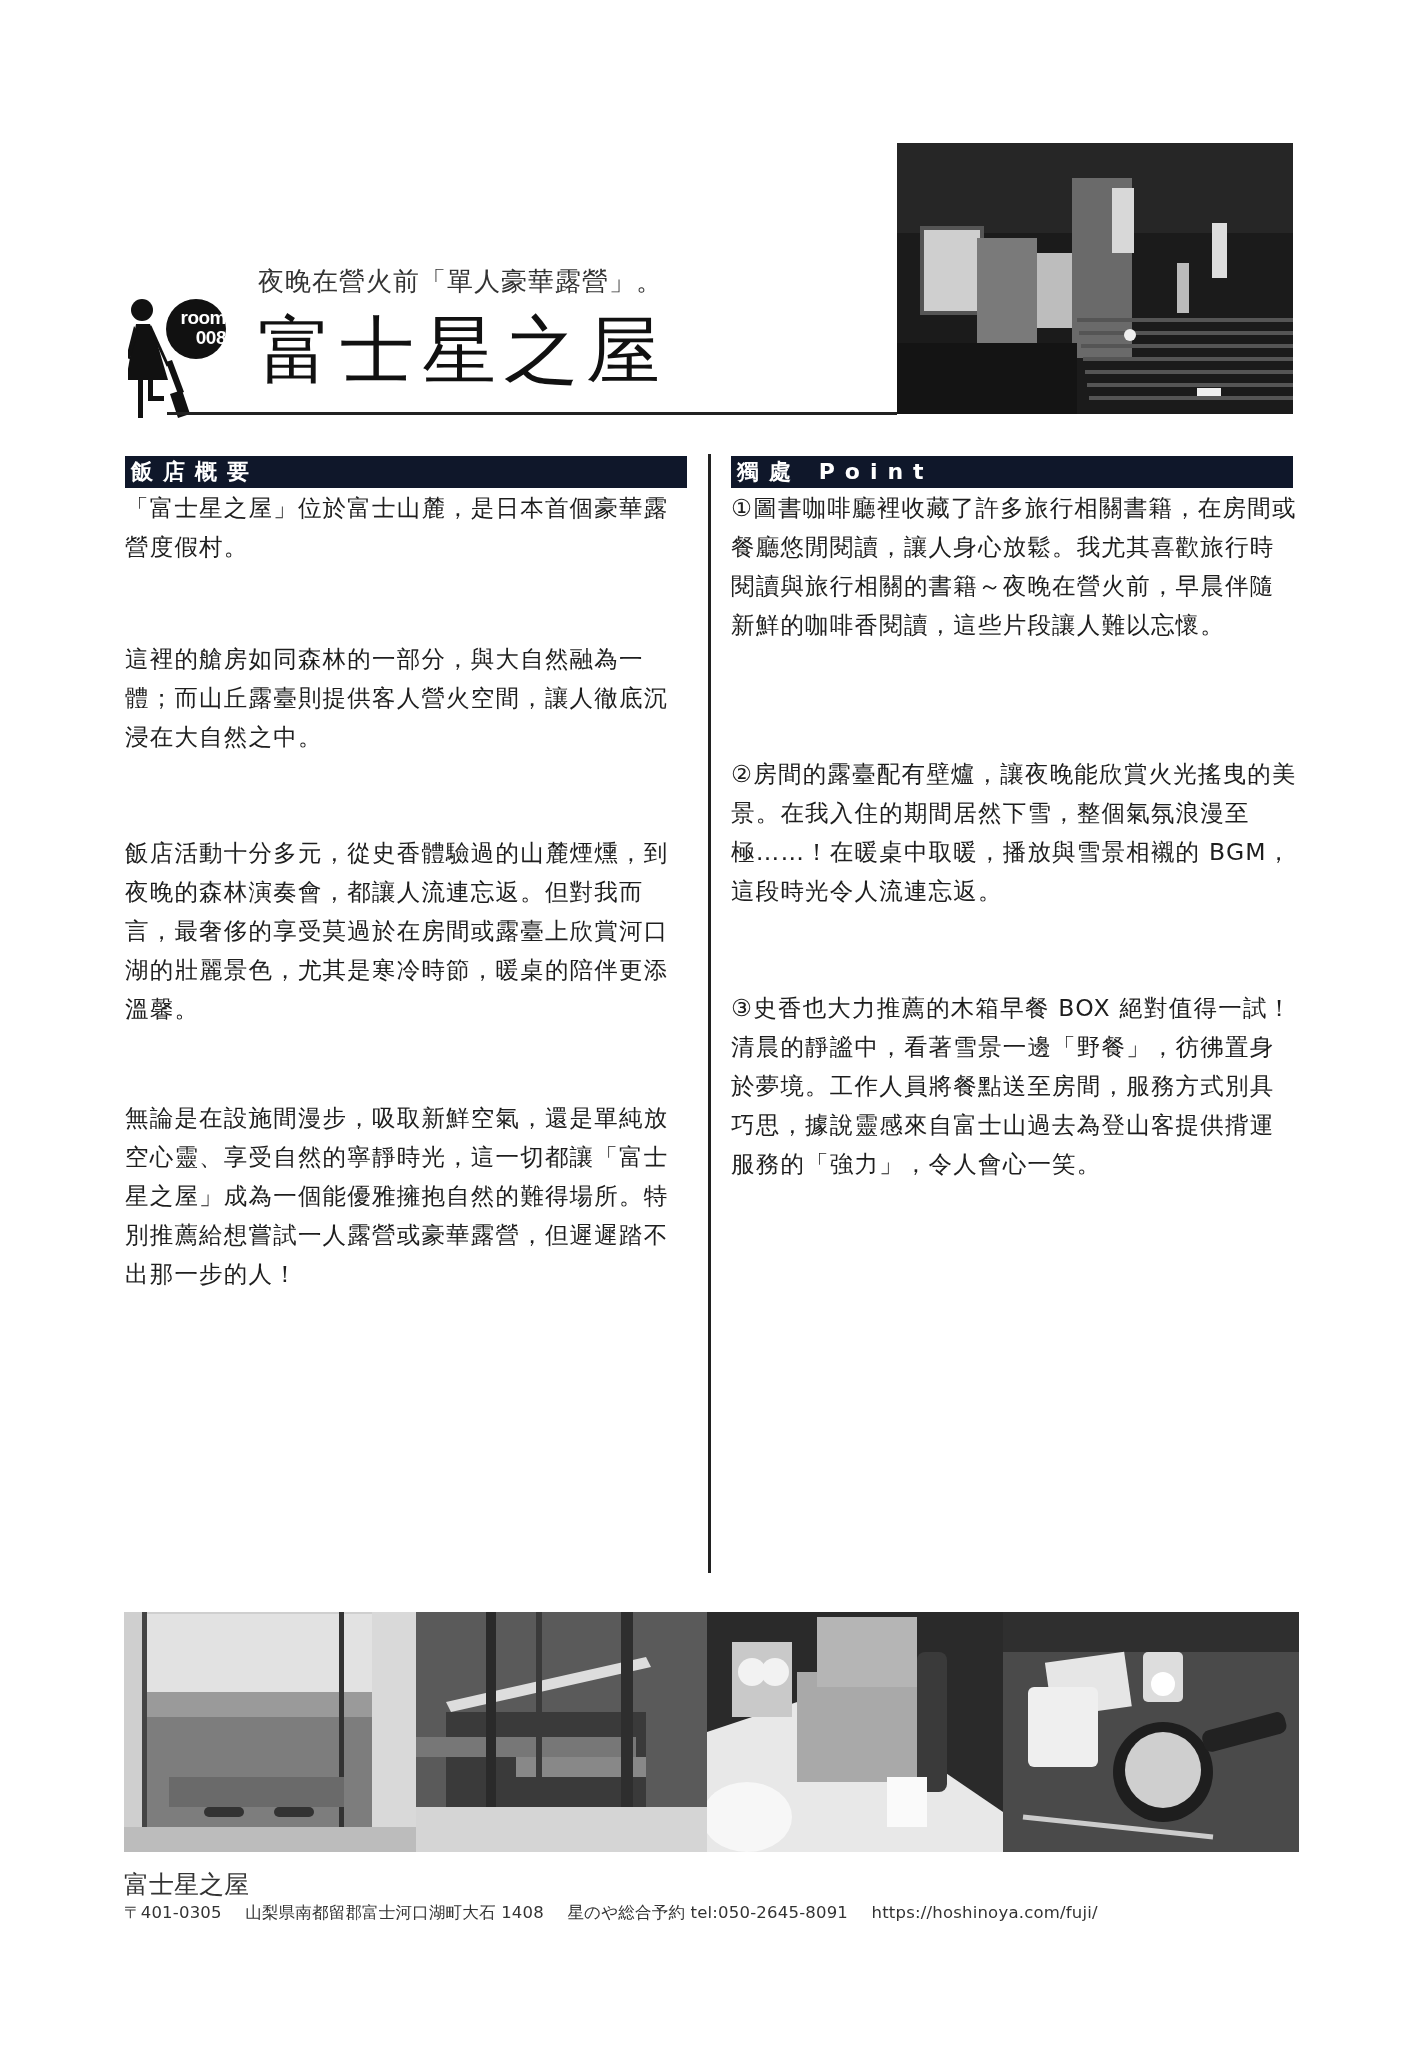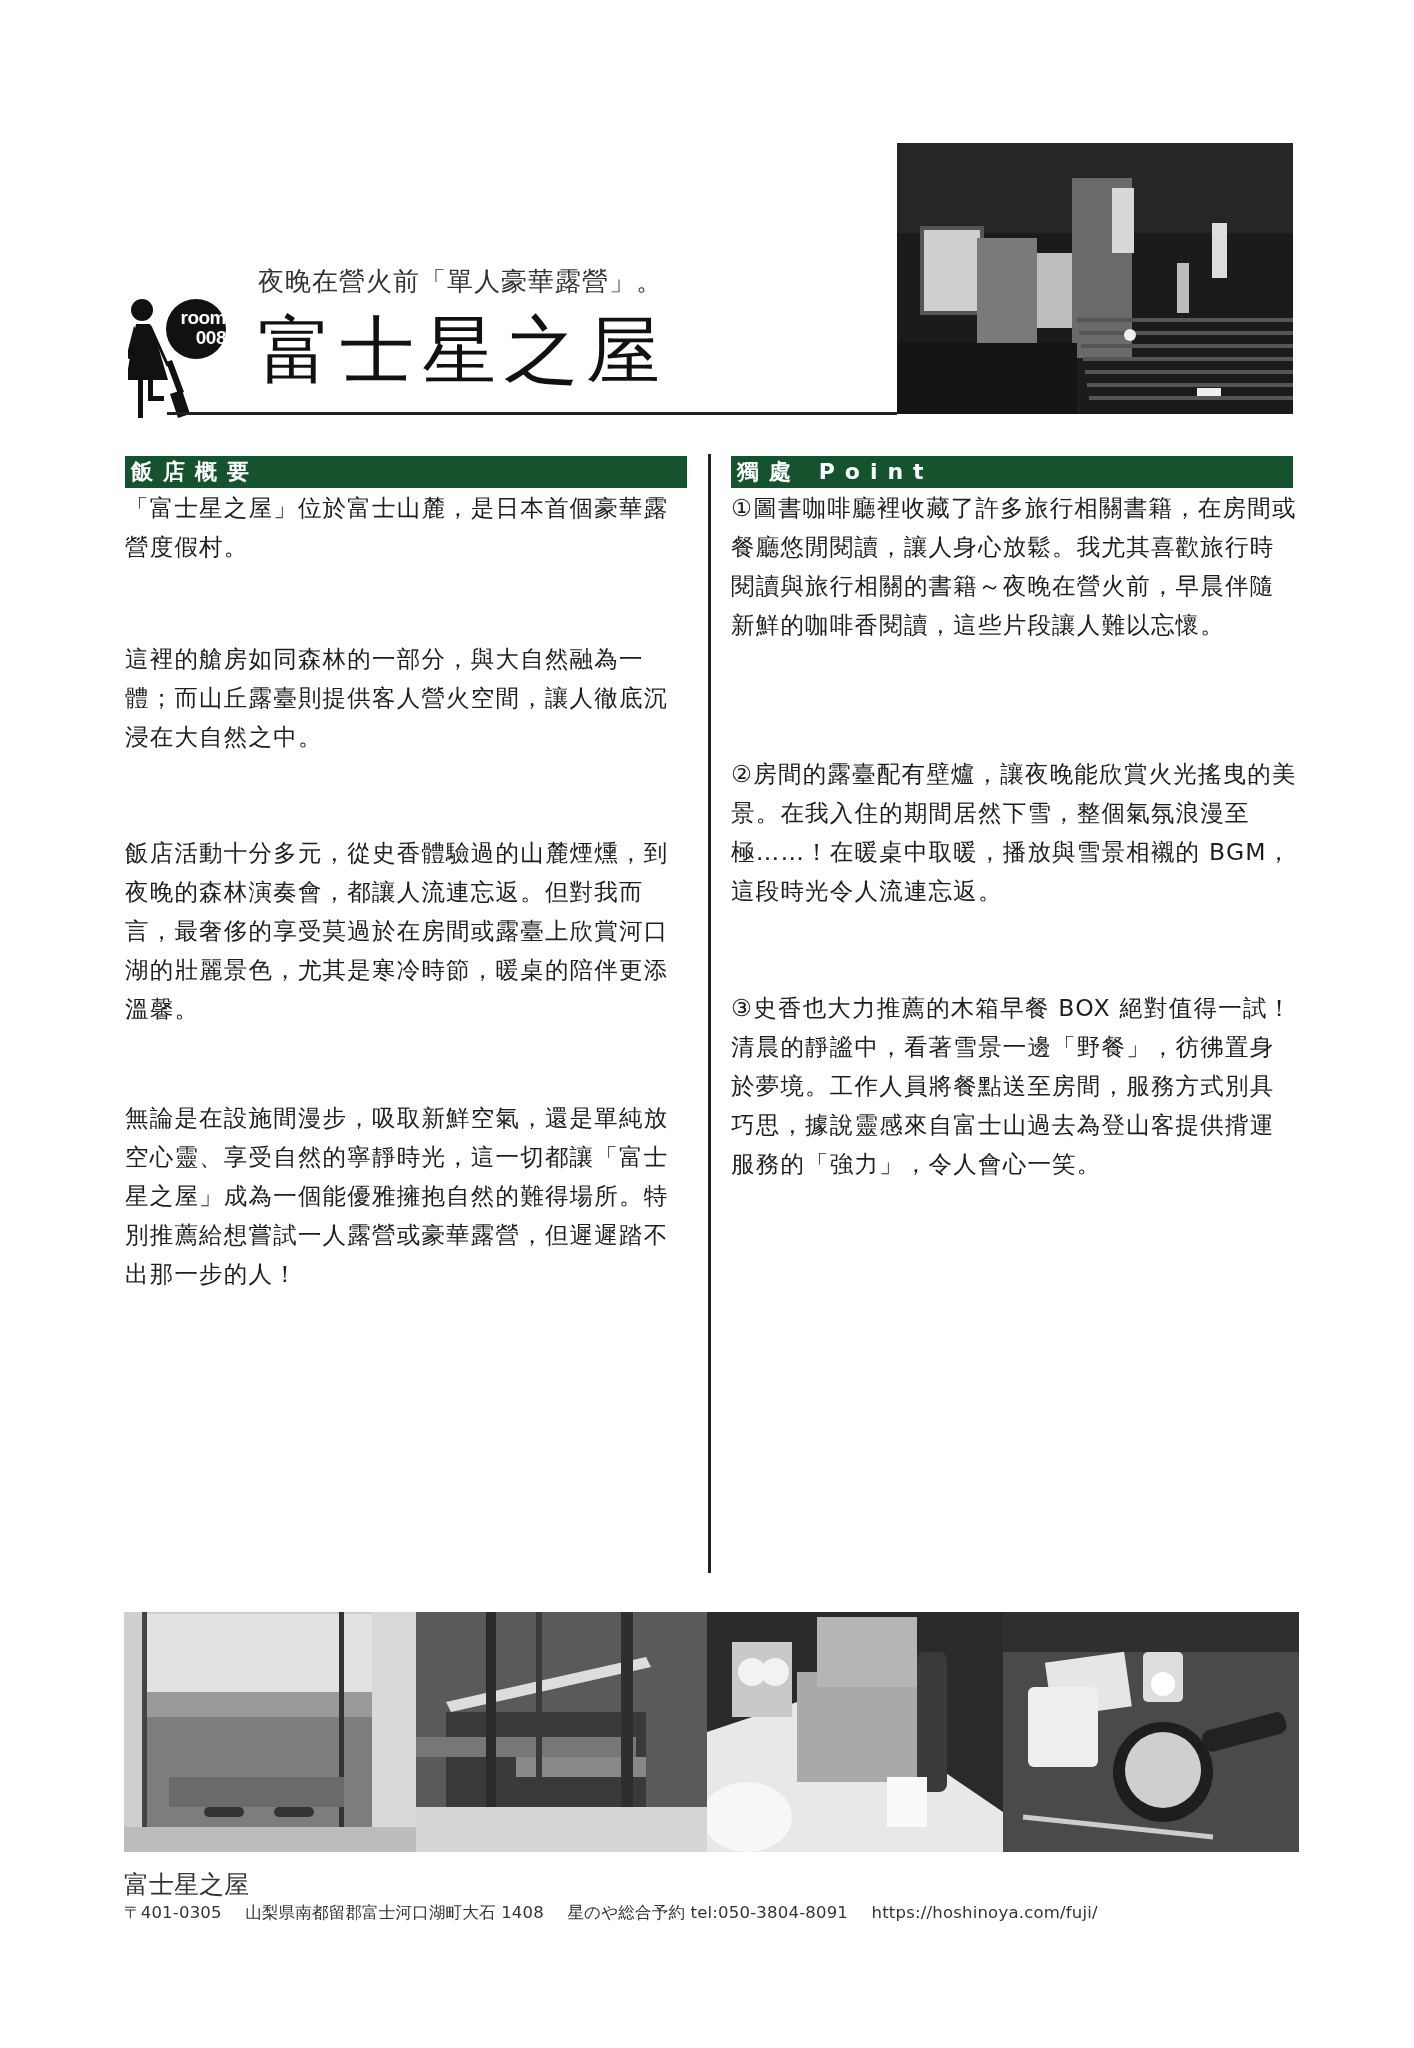--- a/index.html
+++ b/index.html
@@ -13,21 +13,21 @@
                 color:#fff; font-family:"Liberation Sans",sans-serif; font-weight:bold; text-align:right;
                 line-height:20px; font-size:19px; padding-top:9px; box-sizing:border-box; letter-spacing:-0.5px; }
   .subtitle { left:258px; top:264px; font-family:"DejaVu Serif","Liberation Serif",serif; font-size:26px;
               color:#333; letter-spacing:1px; white-space:nowrap; }
   .title { left:258px; top:306px; font-family:"DejaVu Serif","Liberation Serif",serif; font-size:74px;
            color:#111; letter-spacing:8px; white-space:nowrap; line-height:88px; }
   .title-rule { left:167px; top:412px; width:730px; height:3px; background:#222; }
   .hero-photo { left:897px; top:143px; width:396px; height:271px; overflow:hidden; background:#161616; }
 
   
-  .sec-bar { top:456px; height:32px; background:#14532d; color:#fff; font-weight:bold; font-size:22px;
+  .sec-bar { top:456px; height:32px; background:#0f172a; color:#fff; font-weight:bold; font-size:22px;
              line-height:32px; padding-left:6px; box-sizing:border-box; letter-spacing:10px; white-space:nowrap; }
   .sec-left { left:125px; width:562px; }
   .sec-right { left:731px; width:562px; }
 
   .divider { left:708px; top:454px; width:3px; height:1119px; background:#222; }
 
   .col { width:566px; font-size:23.5px; line-height:39px; color:#1e1e1e; letter-spacing:1.2px; }
   .col p { margin:0; position:absolute; left:0; width:566px; }
   .col-left { left:125px; top:0; height:2048px; }
   .col-right { left:731px; top:0; height:1660px; }
@@ -161,15 +161,15 @@
       <rect x="200" y="120" width="85" height="22" rx="8" fill="#222" transform="rotate(-15 200 130)"></rect>
       <path d="M20 205 L210 225" stroke="#ccc" stroke-width="5"></path>
     </svg>
   </div>
 </div>
 
 <div class="abs footer-name">富士星之屋</div>
 <div class="abs footer-info">
   <span>〒401-0305</span>
   <span>山梨県南都留郡富士河口湖町大石 1408</span>
-  <span>星のや総合予約 tel:050-3804-8091</span>
+  <span>星のや総合予約 tel:050-2645-8091</span>
   <span>https://hoshinoya.com/fuji/</span>
 </div>
 
 </body></html>

